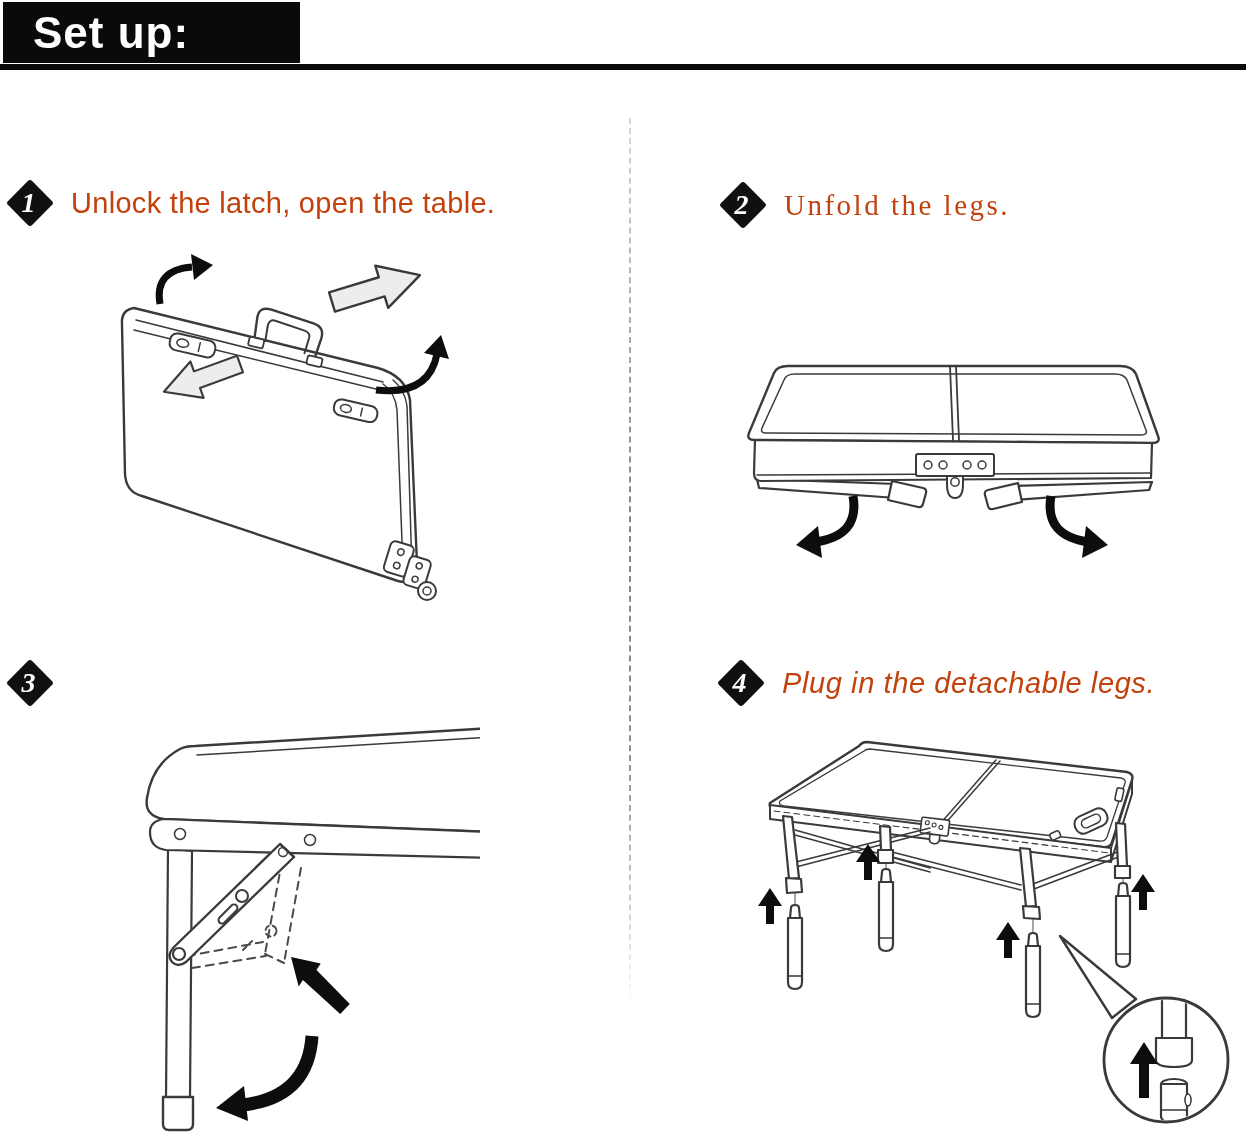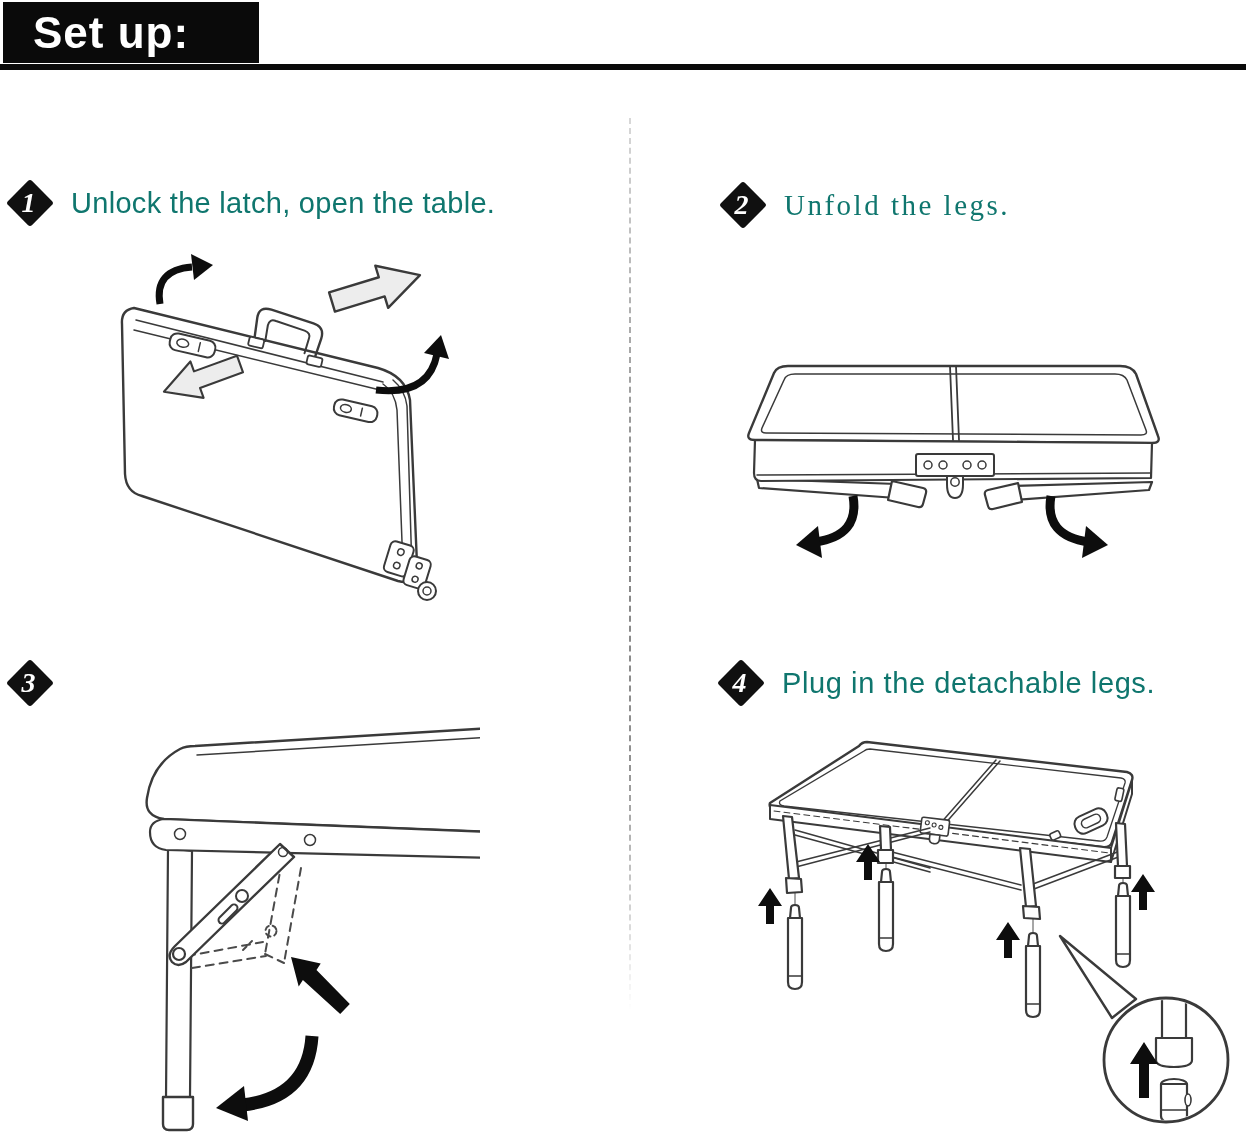--- a/index.html
+++ b/index.html
@@ -1,20 +1,20 @@
 <!DOCTYPE html>
 <html><head>
 <meta charset="utf-8">
 <style>
   html,body{margin:0;padding:0;background:#ffffff;}
   #page{position:relative;width:1246px;height:1133px;background:#ffffff;overflow:hidden;
         font-family:"Liberation Sans", sans-serif;}
 
   
-  .header-bar{position:absolute;left:3px;top:2px;width:256px;height:61px;background:#0a0a0a;
+  .header-bar{position:absolute;left:3px;top:2px;width:297px;height:61px;background:#0a0a0a;
               display:flex;align-items:center;box-sizing:border-box;padding-left:30px;}
   .header-title{color:#ffffff;font-size:44px;font-weight:bold;letter-spacing:1px;}
   .header-rule{position:absolute;left:0;top:64px;width:1246px;height:6px;background:#0a0a0a;}
 
   
   .divider{position:absolute;left:629px;top:118px;height:892px;width:0;
            border-left:2px dashed #7d7d7d;
            -webkit-mask-image:linear-gradient(to bottom, rgba(0,0,0,.30), rgba(0,0,0,.95) 45%, rgba(0,0,0,.85) 72%, rgba(0,0,0,0));
            mask-image:linear-gradient(to bottom, rgba(0,0,0,.30), rgba(0,0,0,.95) 45%, rgba(0,0,0,.85) 72%, rgba(0,0,0,0));}
 
@@ -22,25 +22,25 @@
   .step{position:absolute;display:flex;align-items:center;}
   .step-1{left:6px;top:179px;}
   .step-2{left:719px;top:181px;}
   .step-3{left:6px;top:659px;}
   .step-4{left:717px;top:659px;}
   .diamond-box{position:relative;width:48px;height:48px;flex:0 0 48px;}
   .diamond-box::before{content:'';position:absolute;inset:7px;background:#101010;transform:rotate(45deg);border-radius:3px;}
   .diamond-num{position:absolute;inset:0;display:flex;align-items:center;justify-content:center;
                color:#ffffff;font-family:"Liberation Serif", serif;font-weight:bold;font-style:italic;
                font-size:28px;padding-right:3px;box-sizing:border-box;}
-  .step-label{color:#0f766e;font-size:29px;margin-left:17px;white-space:nowrap;}
+  .step-label{color:#c2410c;font-size:29px;margin-left:17px;white-space:nowrap;}
   .step-2 .step-label{letter-spacing:2.5px;font-family:Liberation Serif, serif;}
   .step-1 .step-label{letter-spacing:0.3px;}
   .step-3 .step-label{letter-spacing:0.4px;}
-  .step-4 .step-label{letter-spacing:0.6px;}
+  .step-4 .step-label{letter-spacing:0.6px;font-style:italic;}
 
   
   .illus{position:absolute;}
   #illus1{left:80px;top:248px;}
   #illus2{left:700px;top:330px;}
   #illus3{left:80px;top:720px;}
   #illus4{left:700px;top:720px;}
 
   
   .ln{fill:none;stroke:#3a3a3a;stroke-width:2.4;stroke-linecap:round;stroke-linejoin:round;}

